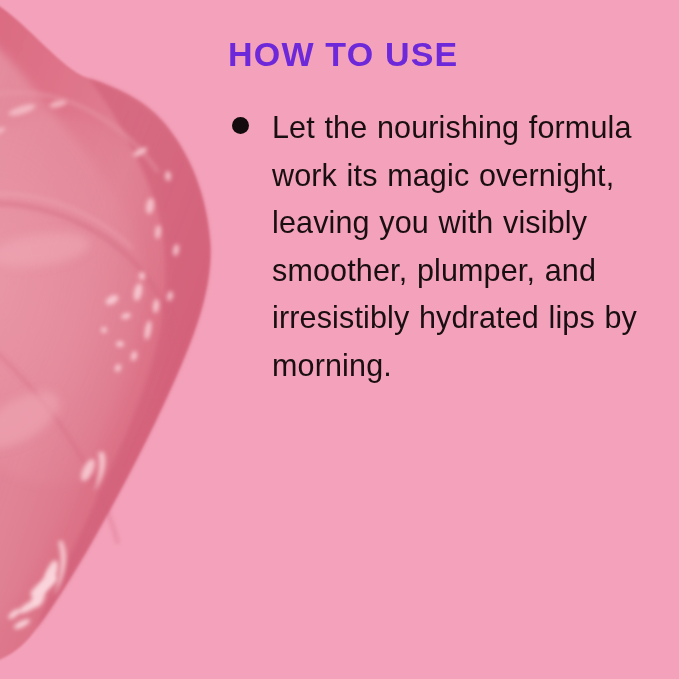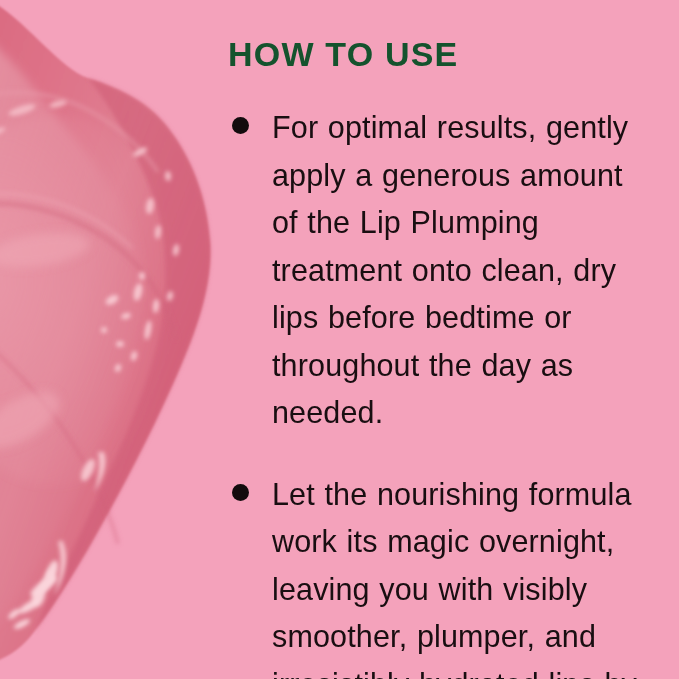--- a/index.html
+++ b/index.html
@@ -34,21 +34,21 @@
   #content {
     position: absolute;
     left: 228px;
     top: 34px;
     width: 430px;
   }
   #page-title {
     font-size: 34px;
     font-weight: bold;
     letter-spacing: 1.2px;
-    color: #14532d;
+    color: #6d28d9;
     line-height: 40px;
     margin: 0 0 30px 0;
     white-space: nowrap;
   }
   .bullet-item {
     position: relative;
     display: block;
     padding-left: 44px;
     margin-bottom: 34px;
   }
@@ -197,24 +197,20 @@
     <g filter="url(#blurMd)" fill="#f0a9b7" fill-opacity="0.55">
       <ellipse cx="40" cy="250" rx="50" ry="16" transform="rotate(-8 40 250)"></ellipse>
       <ellipse cx="20" cy="420" rx="44" ry="20" transform="rotate(-30 20 420)"></ellipse>
     </g>
   </svg>
 
   <div id="content">
 
     <h1 id="page-title">HOW TO USE</h1>
 
-    <div class="bullet-item">
-      <span class="bullet-dot"></span>
-      <span class="bullet-text">For optimal results, gently apply a generous amount of the Lip Plumping treatment onto clean, dry lips before bedtime or throughout the day as needed.</span>
-    </div>
 
     <div class="bullet-item">
       <span class="bullet-dot"></span>
       <span class="bullet-text">Let the nourishing formula work its magic overnight, leaving you with visibly smoother, plumper, and irresistibly hydrated lips by morning.</span>
     </div>
 
   </div>
 </div>
 
 </body></html>

